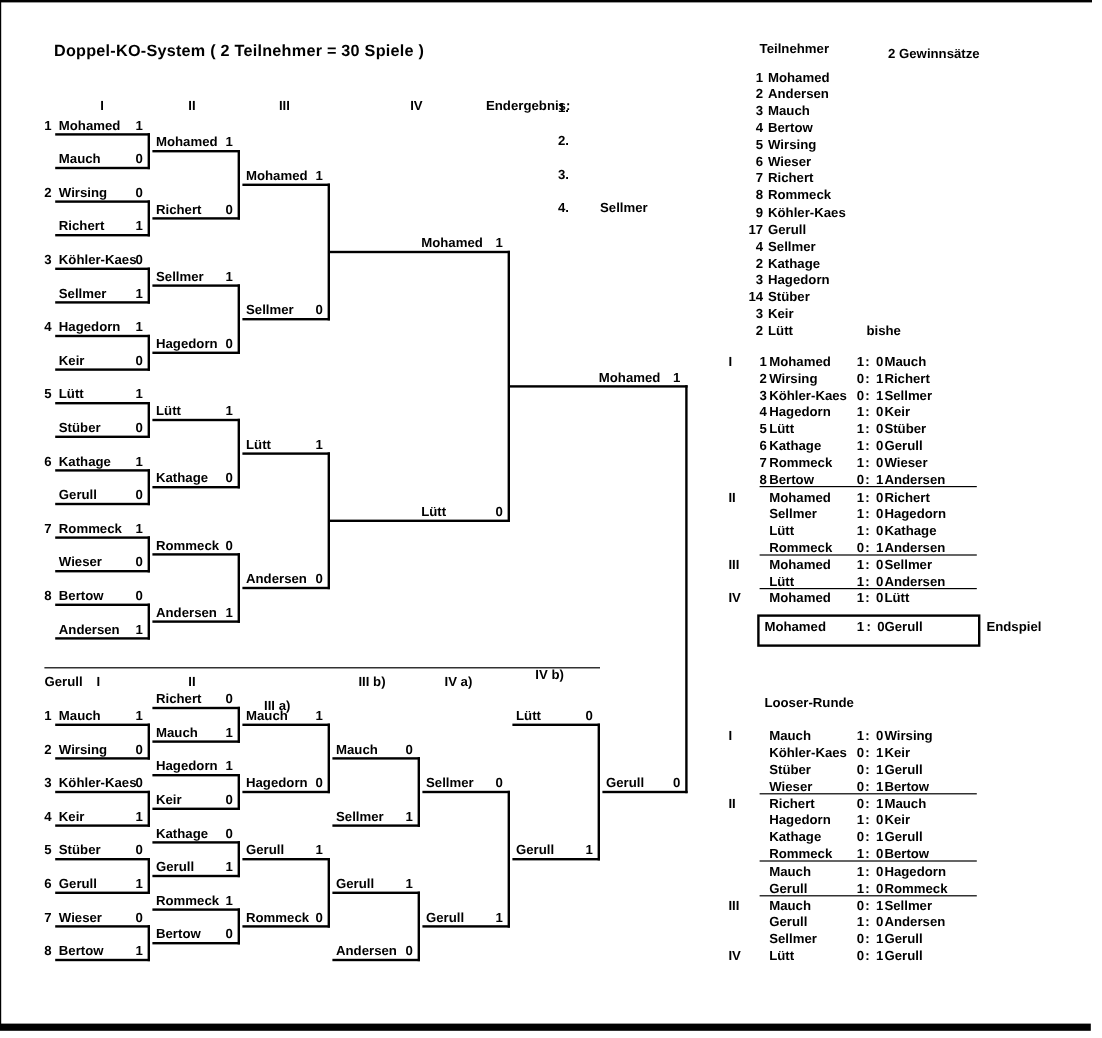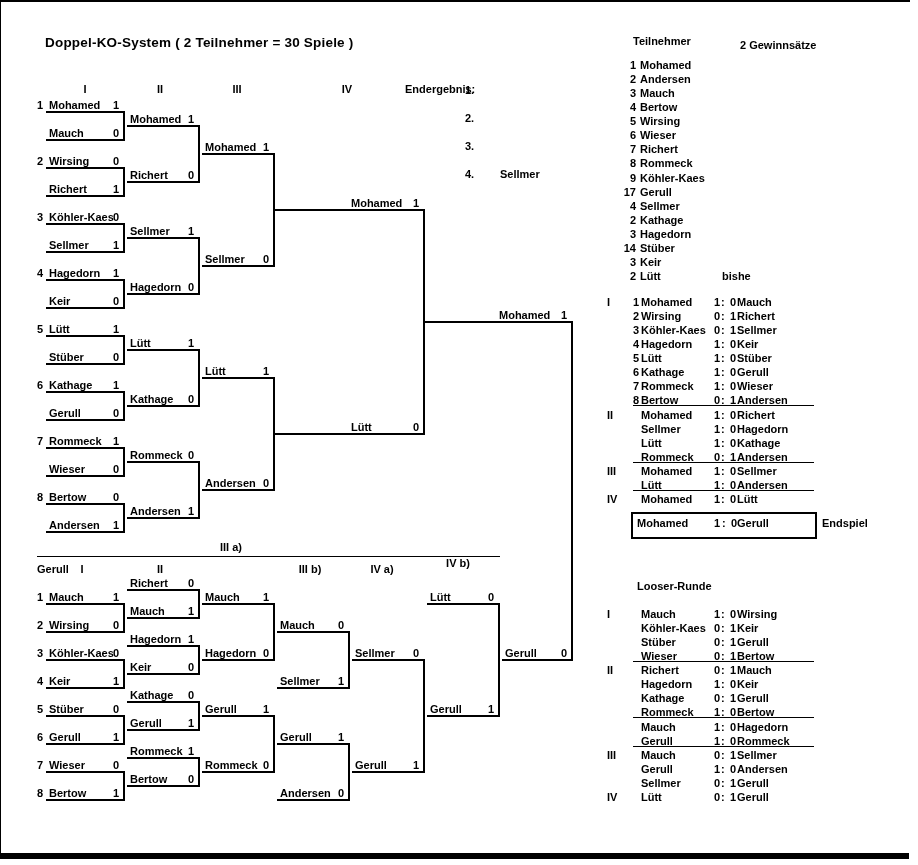--- a/index.html
+++ b/index.html
@@ -74,21 +74,21 @@
     <div class="erow" style="left:465px;top:168px;width:150px">
       <span class="no">4.</span>
       <span class="nm">Sellmer</span>
     </div>
   </div>
 
 <div class="thin" style="left:37px;top:556px;width:463px"></div>
 <span class="t" style="left:37px;top:562px">Gerull</span>
 <span class="t ctr" style="left:82px;top:562px">I</span>
 <span class="t ctr" style="left:160px;top:562px">II</span>
-<span class="t ctr" style="left:231px;top:540px">III a)</span>
+<span class="t ctr" style="left:231px;top:582px">III a)</span>
 <span class="t ctr" style="left:310px;top:562px">III b)</span>
 <span class="t ctr" style="left:382px;top:562px">IV a)</span>
 <span class="t ctr" style="left:458px;top:556px">IV b)</span>
 
 <div id="wb">
     <div class="bl brd" style="left:46px;top:99px;width:79px">
       <span class="sd">1</span>
       <span class="nm">Mohamed</span>
       <span class="sc">1</span>
     </div>

